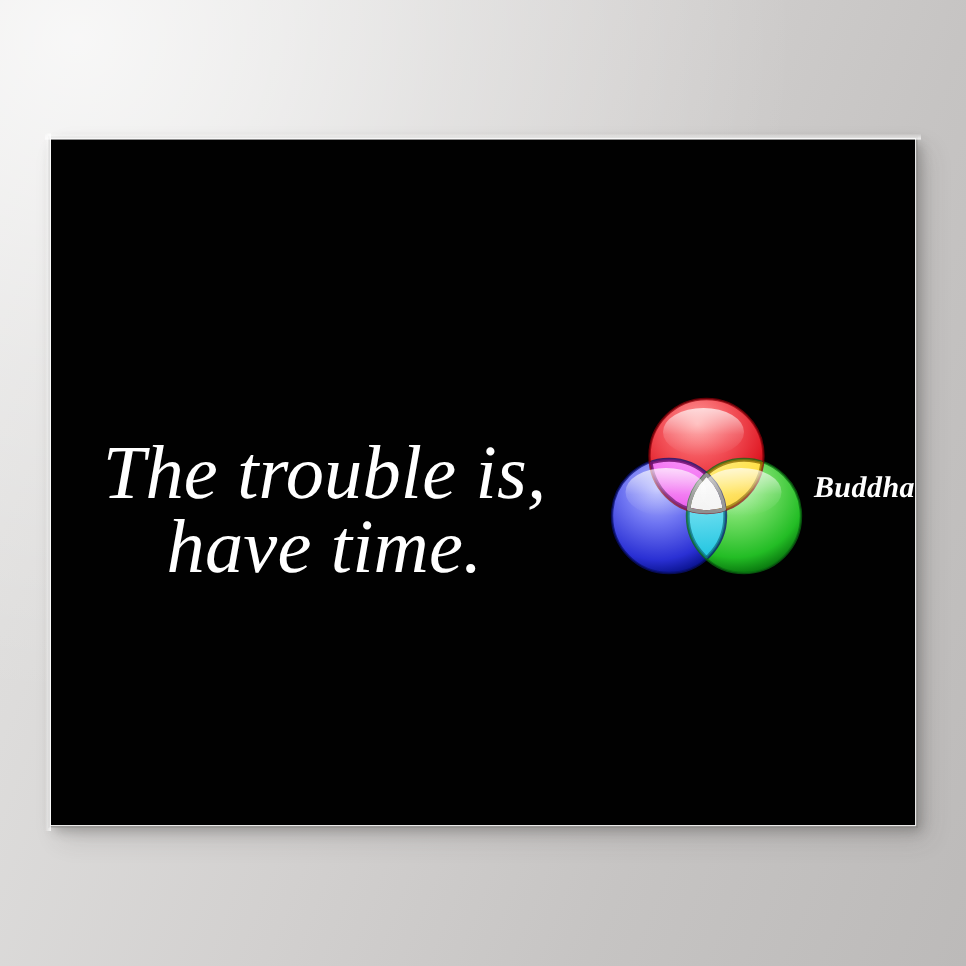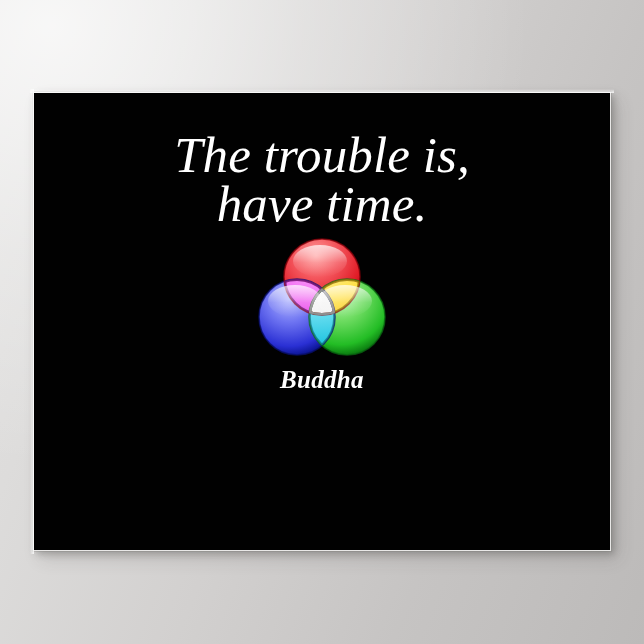--- a/index.html
+++ b/index.html
@@ -63,21 +63,21 @@
     width: calc(100% + 8px); height: 4px;
     background: linear-gradient(to bottom, rgba(255,255,255,0.0), rgba(255,255,255,0.85));
     pointer-events: none;
   }
 
   #poster-art {
     position: absolute;
     inset: 0;
     background: #010101;
     display: flex;
-    flex-direction: column;
+    flex-direction: row;
     align-items: center;
     justify-content: flex-start;
     overflow: hidden;
   }
 
   
   #quote-block {
     width: 100%;
     margin-top: 38px;
     text-align: center;
@@ -103,21 +103,21 @@
     flex: none;
   }
   #venn-logo svg { display: block; width: 144px; height: 128px; }
 
   
   #attribution {
     margin-top: 6px;
     color: #ffffff;
     font-style: italic;
     font-weight: 700;
-    font-size: 25px;
+    font-size: 20px;
     line-height: 1;
     letter-spacing: 0.3px;
     text-align: center;
   }
 </style>
 </head>
 <body>
 
 <div id="scene">
 

